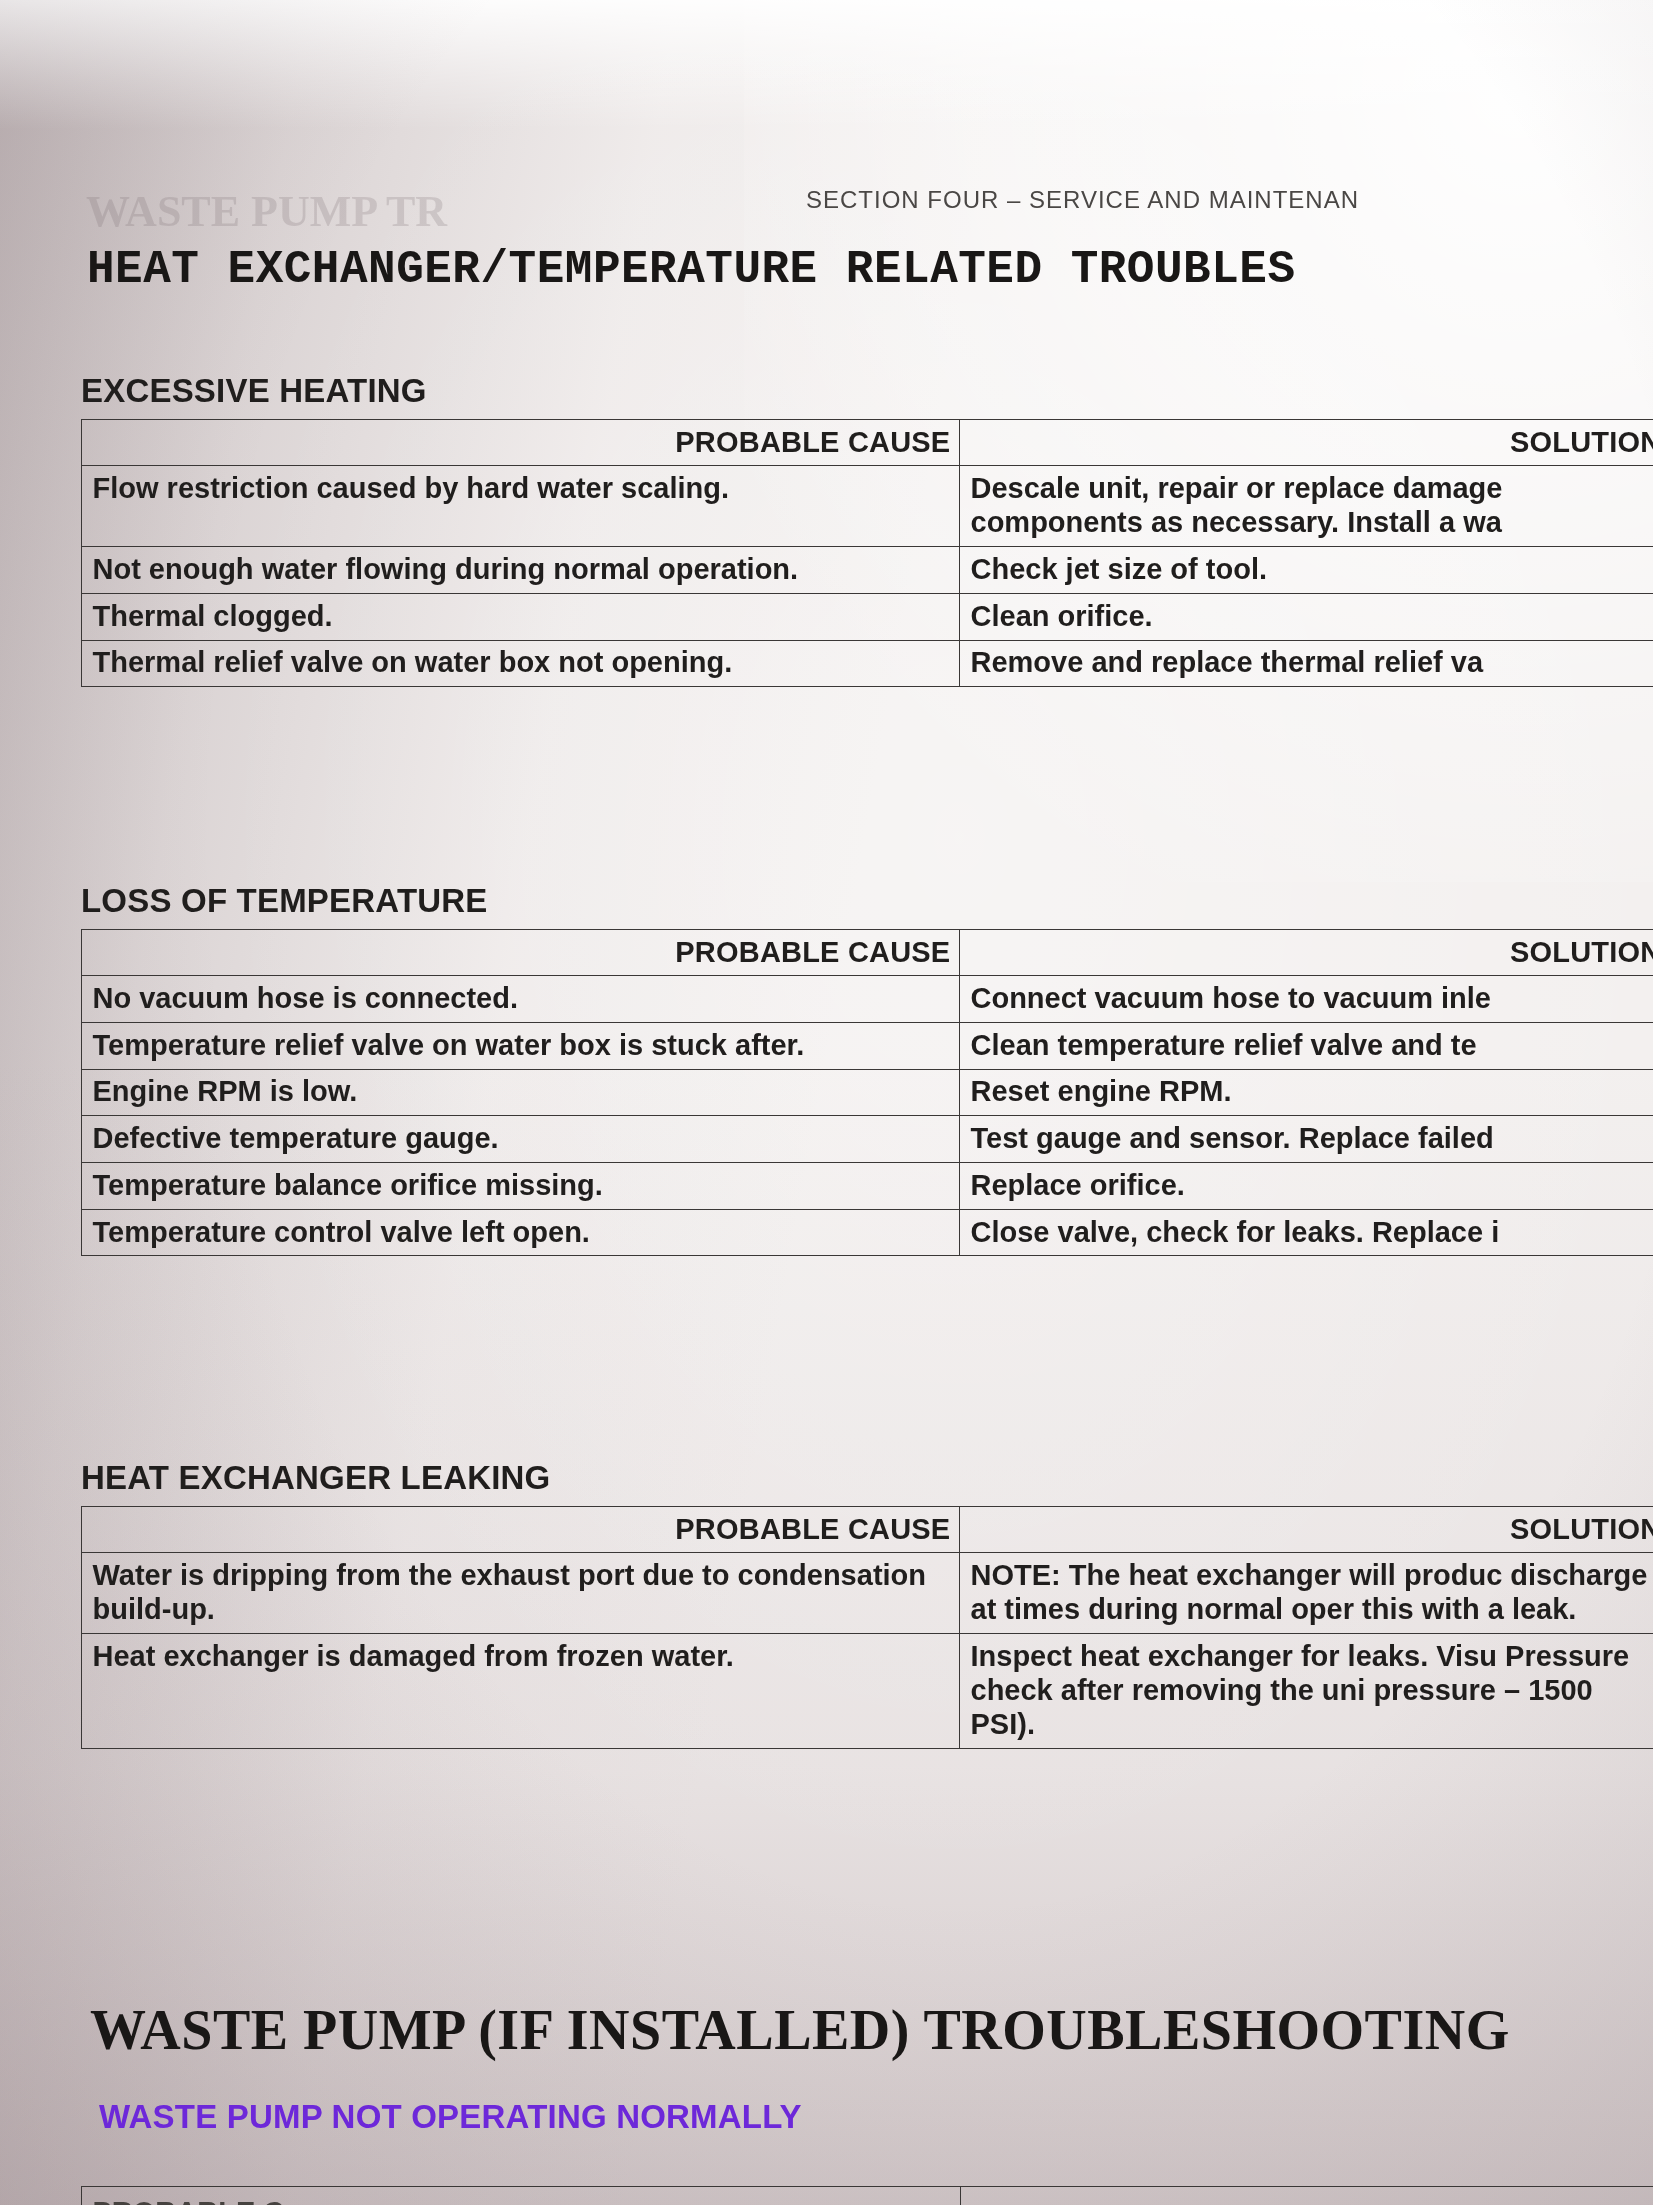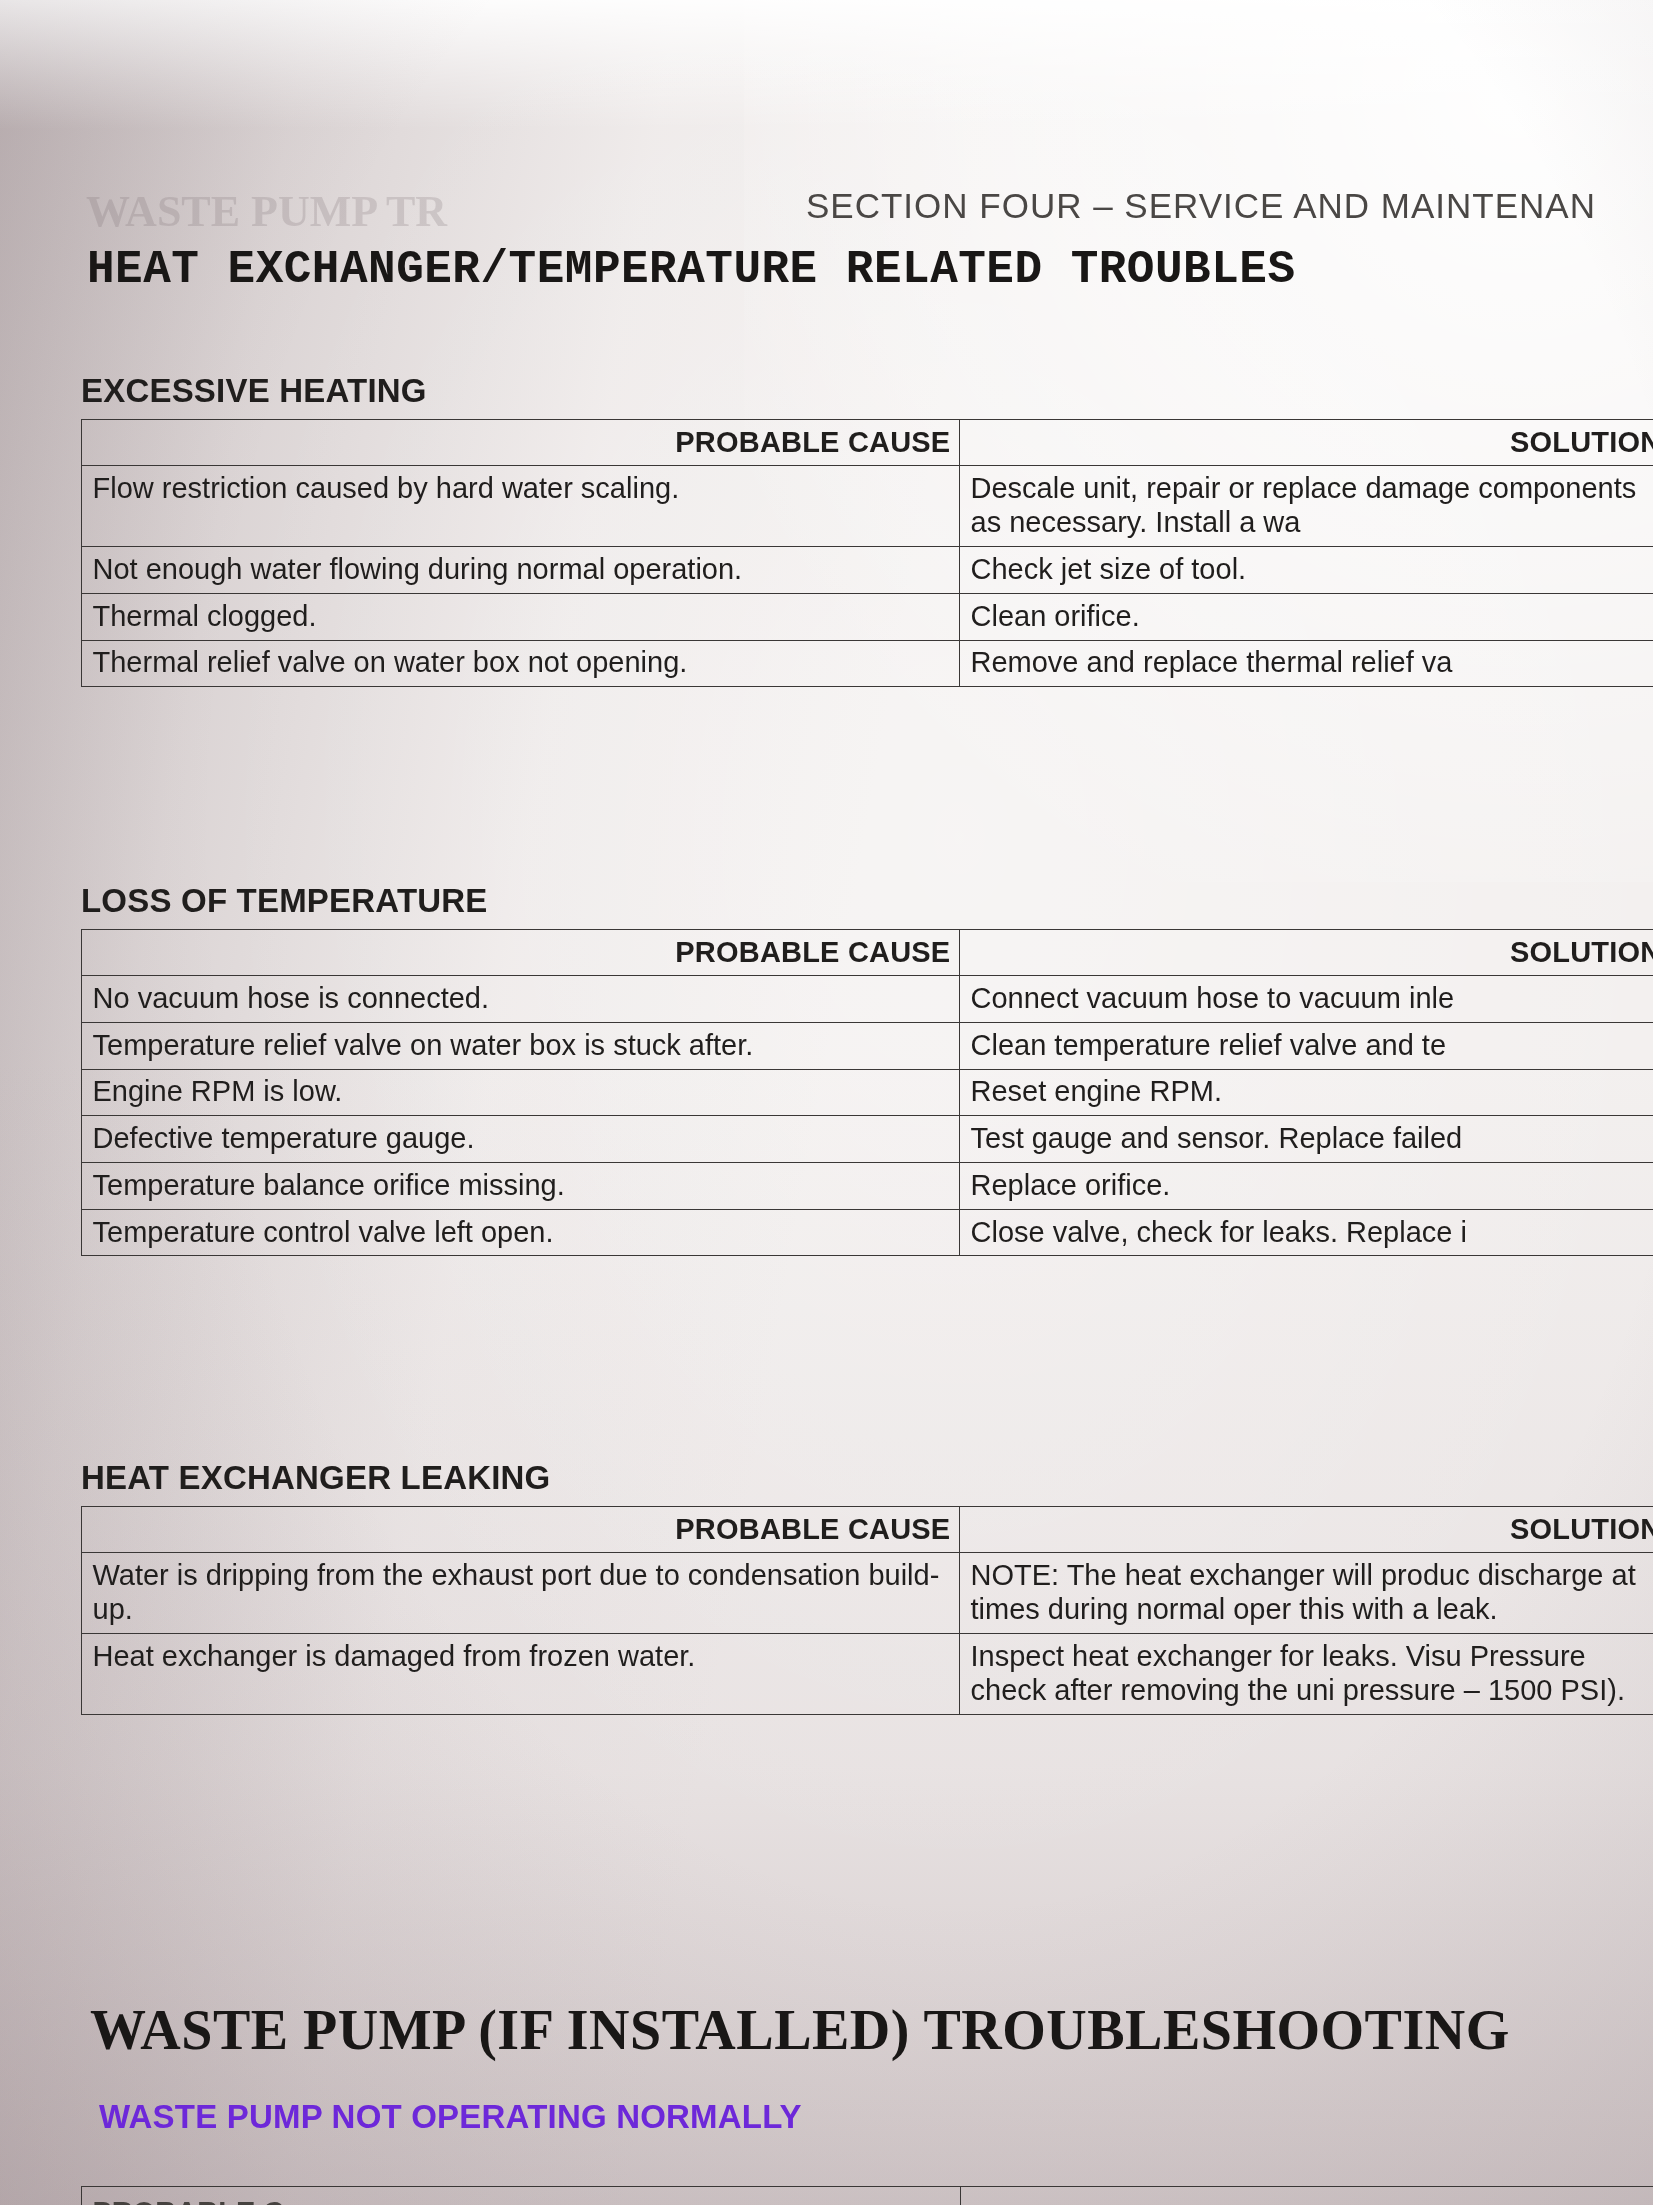--- a/index.html
+++ b/index.html
@@ -64,21 +64,21 @@
     width: 1654px;
     height: 2205px;
     color: #23201f;
     padding-left: 44px;
   }
 
   .running-head {
     position: absolute;
     left: 806px;
     top: 186px;
-    font-size: 35px;
+    font-size: 24px;
     letter-spacing: 1px;
     color: #4a4745;
     white-space: nowrap;
     font-family: "Liberation Sans", sans-serif;
   }
 
   .page-title {
     position: absolute;
     left: 87px;
     top: 244px;
@@ -111,21 +111,21 @@
     background: transparent;
   }
   table.tbl td, table.tbl th {
     border: 1.4px solid #3a3736;
     vertical-align: top;
     padding: 4.8px 8.6px 6.7px 10.5px;
     font-size: 29px;
     line-height: 1.18;
     color: #201e1d;
     text-align: left;
-    font-weight: normal;
+    font-weight: bold;
   }
   table.tbl th {
     font-weight: bold;
     letter-spacing: 0.2px;
     padding-top: 5.7px;
     padding-bottom: 5.7px;
     text-align: right;
   }
   col.c1 { width: 878px; }
   col.c2 { width: 711px; }

